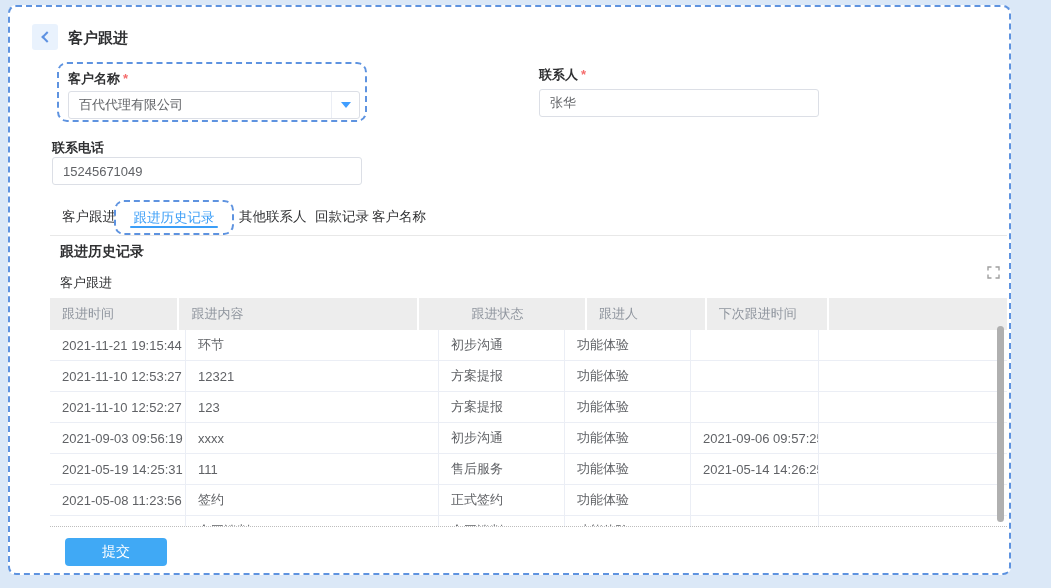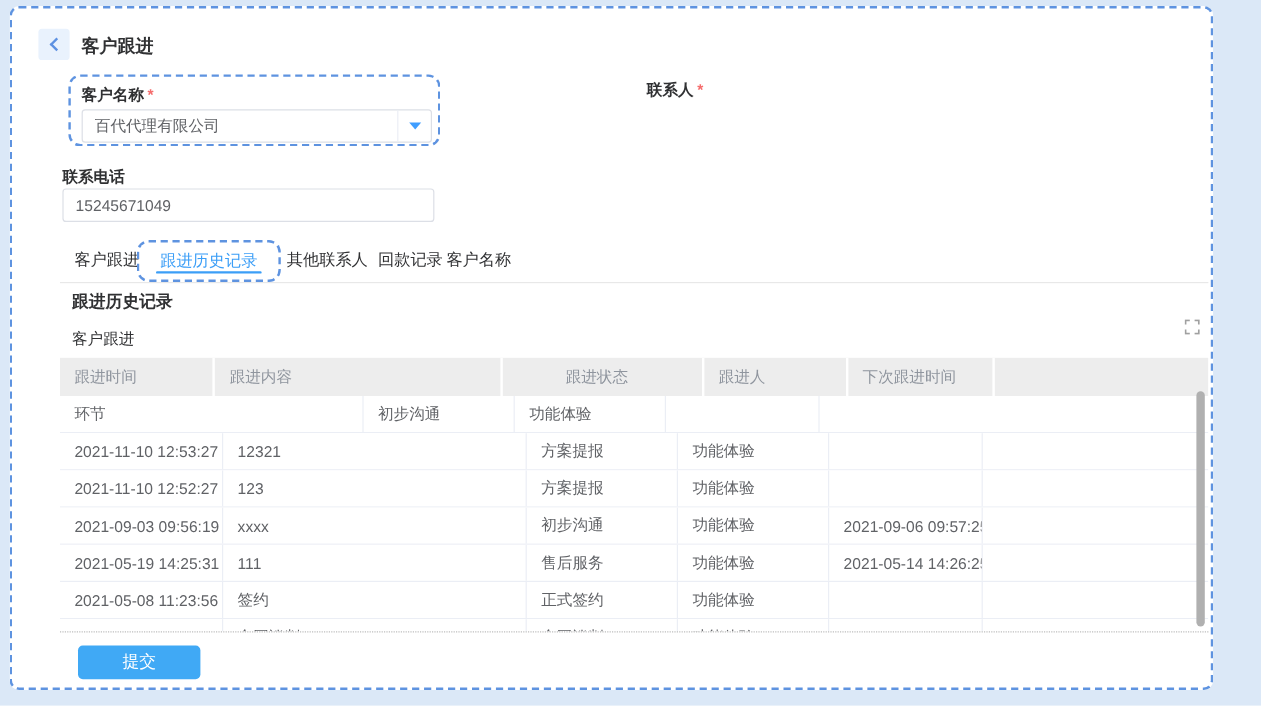--- a/index.html
+++ b/index.html
@@ -124,20 +124,21 @@
       <span class="select-value">百代代理有限公司</span>
       <span class="select-caret-zone">
         <span class="caret-down"></span>
       </span>
     </div>
   </div>
 
   <div class="field-label contact-label">
     <span>联系人</span><span class="req">*</span>
   </div>
+  <input class="text-input contact-input" value="张华" style="">
 
   <div class="field-label phone-label">联系电话</div>
   <input class="text-input phone-input" value="15245671049" style="">
 
   <div class="tabs" id="tabs">
       <div class="tab" style="left: 52px;">客户跟进</div>
       <div class="tab-active-box" style="left: 104px;">
         <span class="tab-label">跟进历史记录</span>
         <span class="tab-underline"></span>
       </div>
@@ -161,20 +162,21 @@
   <div class="table-wrap" id="table">
       <div class="t-row t-head">
         <div class="t-cell" style="width: 136px;">跟进时间</div>
         <div class="t-cell" style="width: 253px;">跟进内容</div>
         <div class="t-cell" style="width: 134px; margin-left: 40px;">跟进状态</div>
         <div class="t-cell" style="width: 126px;">跟进人</div>
         <div class="t-cell" style="width: 128px;">下次跟进时间</div>
         <div class="t-cell" style="width: 188px;"></div>
       </div>
     <div class="t-row t-body-row">
+        <div class="t-cell" style="width: 136px;">2021-11-21 19:15:44</div>
         <div class="t-cell" style="width: 253px;">环节</div>
         <div class="t-cell" style="width: 126px;">初步沟通</div>
         <div class="t-cell" style="width: 126px;">功能体验</div>
         <div class="t-cell" style="width: 128px;"></div>
         <div class="t-cell" style="width: 188px;"></div>
       </div>
       <div class="t-row t-body-row">
         <div class="t-cell" style="width: 136px;">2021-11-10 12:53:27</div>
         <div class="t-cell" style="width: 253px;">12321</div>
         <div class="t-cell" style="width: 126px;">方案提报</div>

